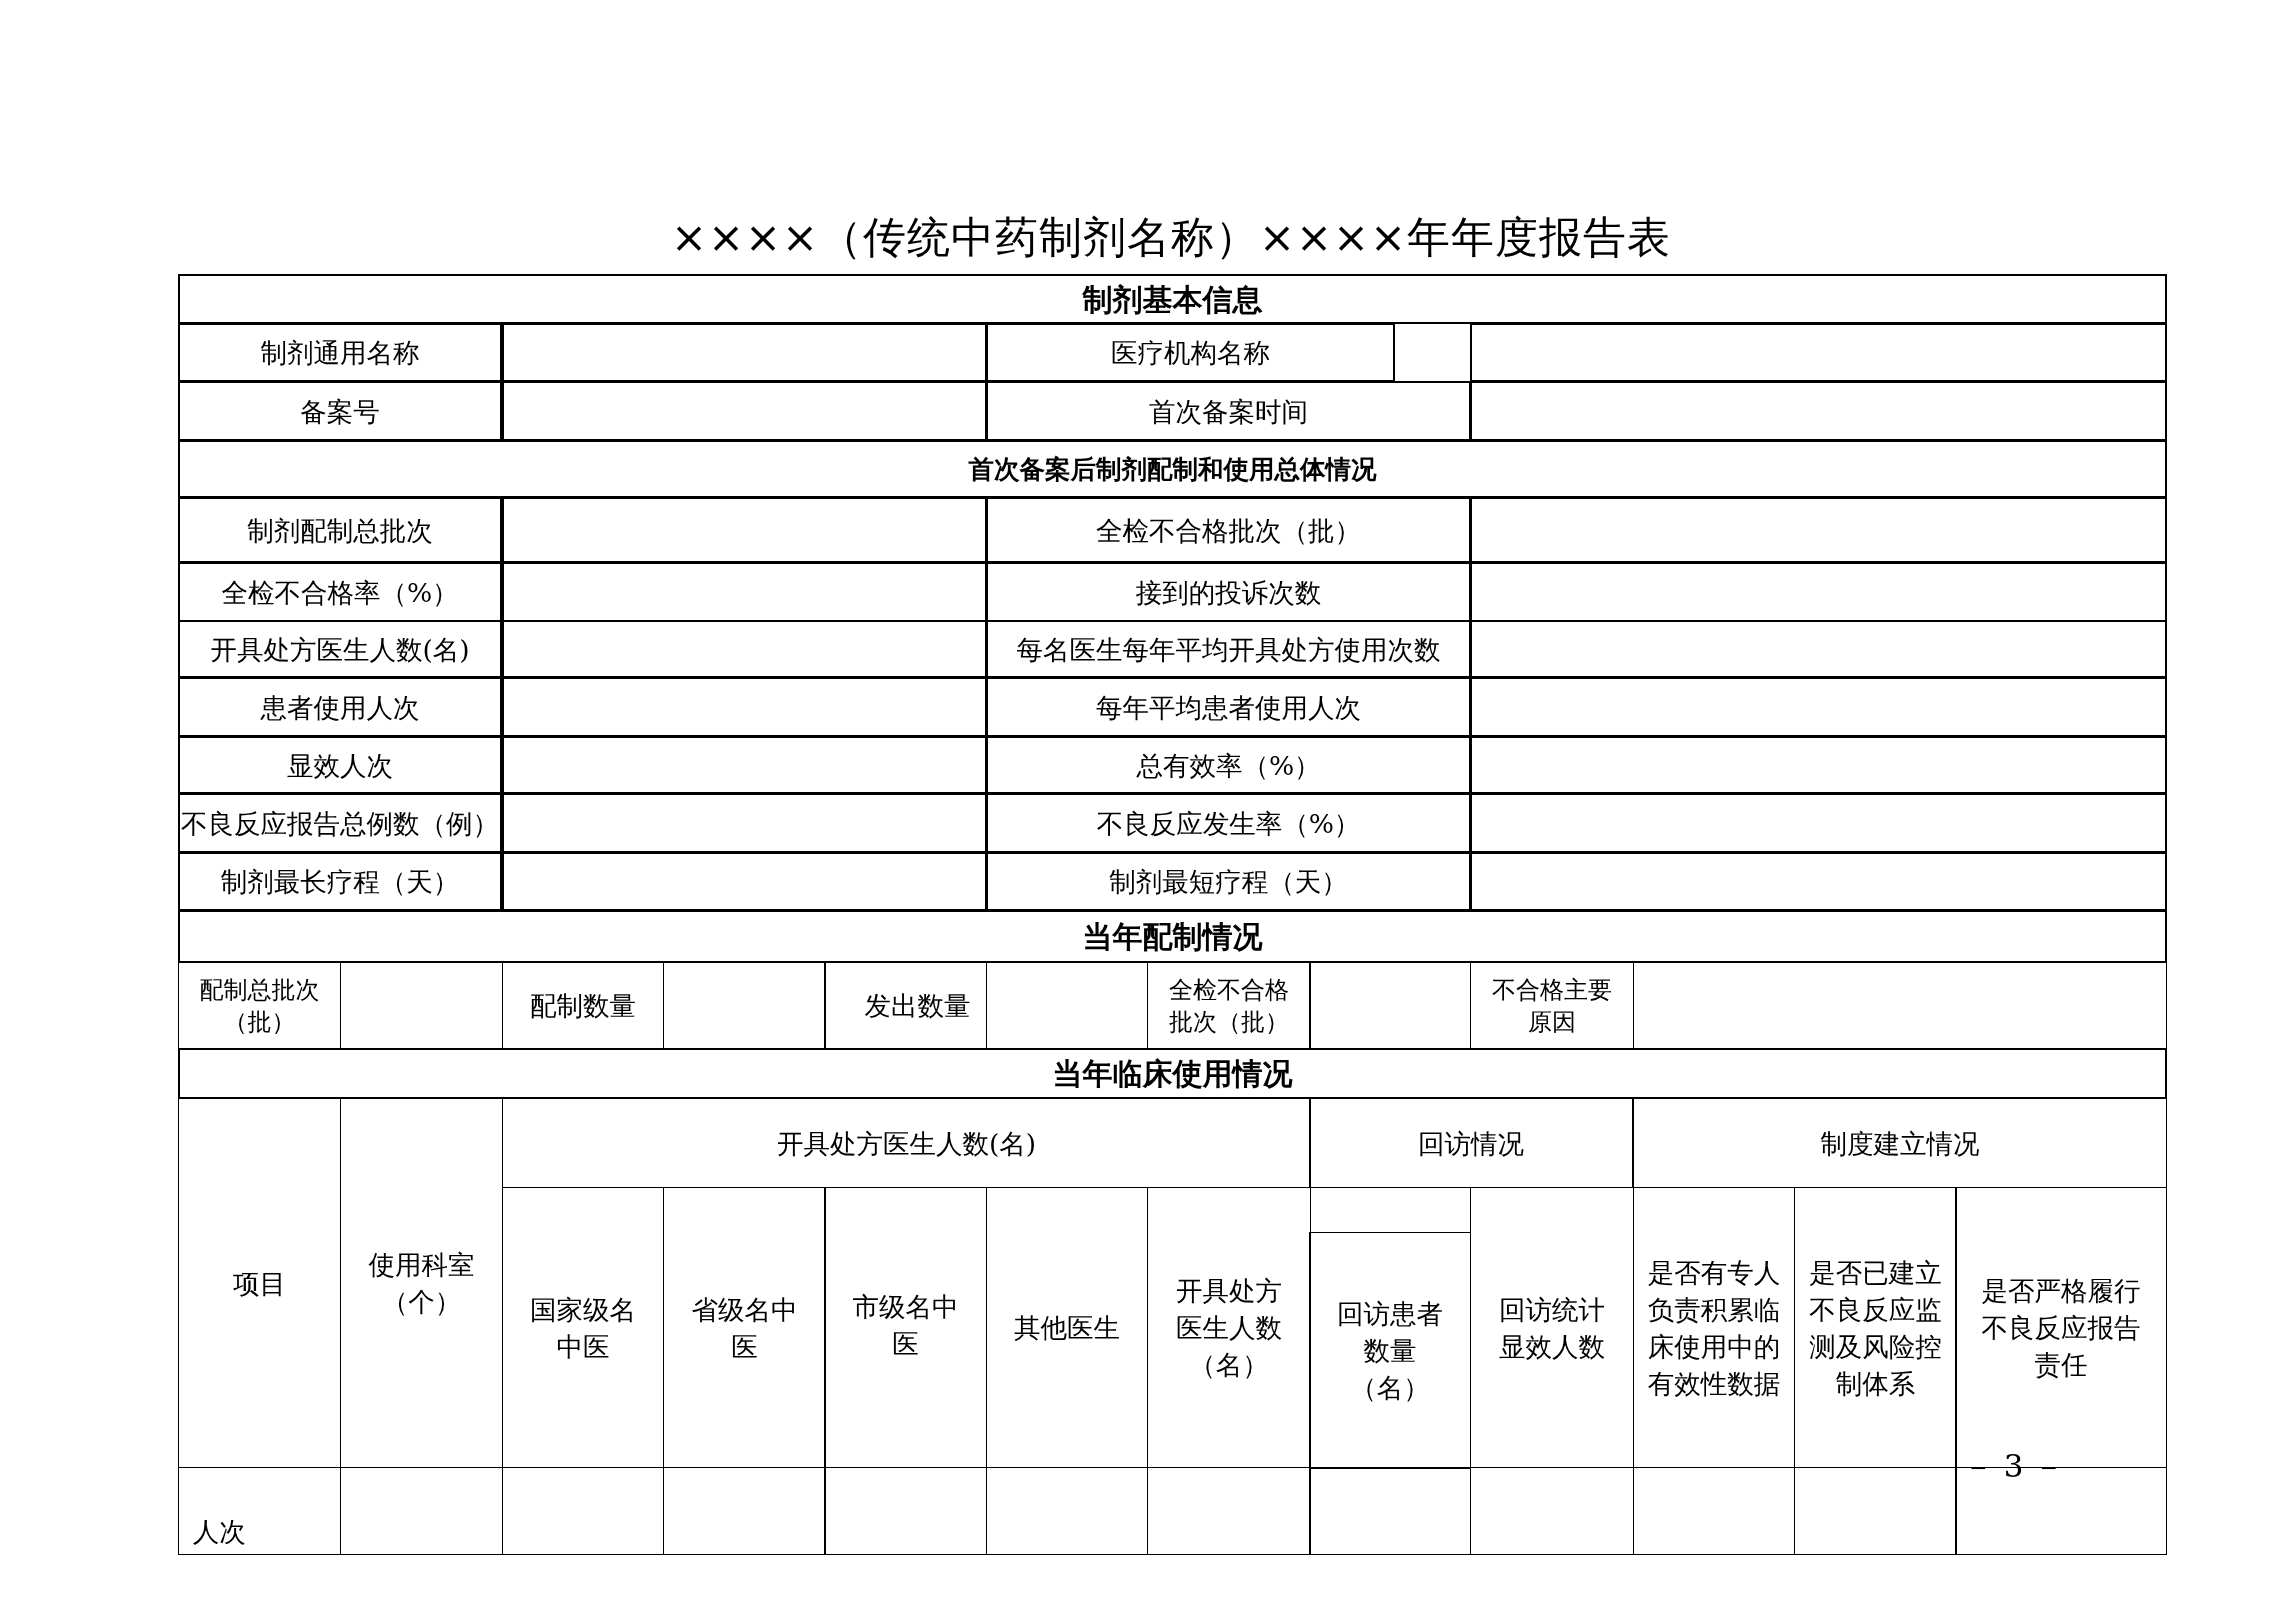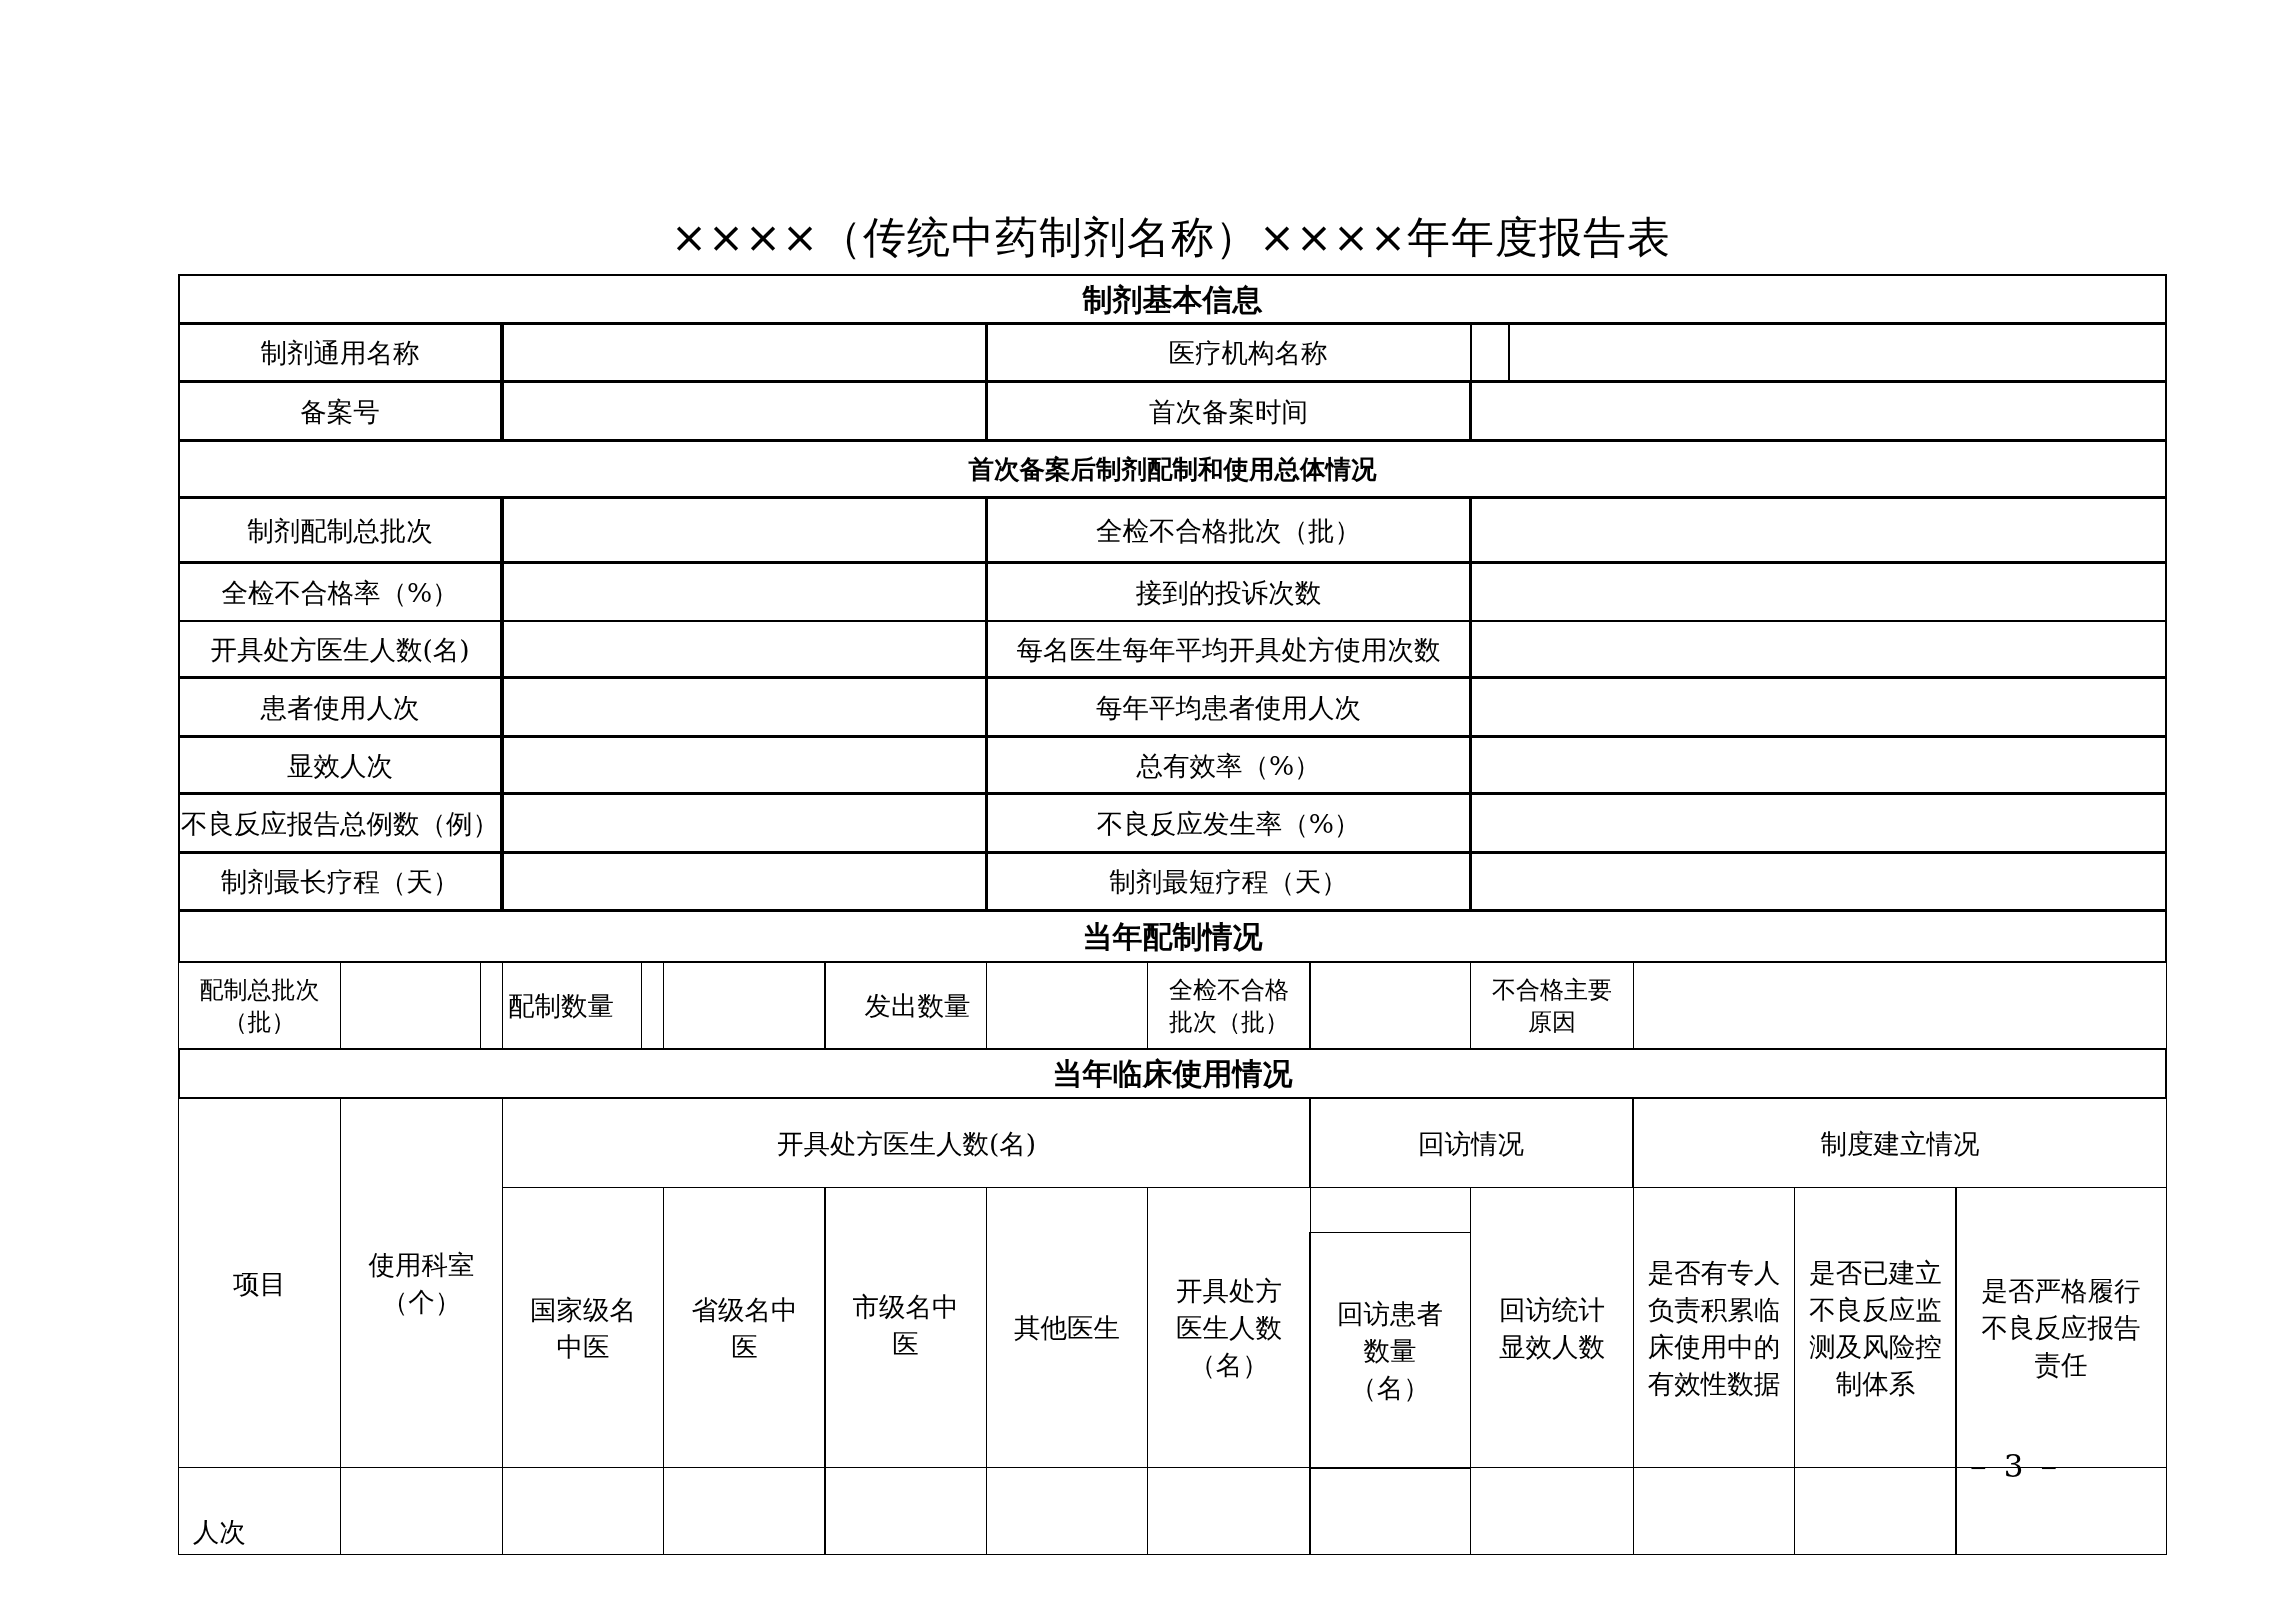--- a/index.html
+++ b/index.html
@@ -26,21 +26,21 @@
 <div class="title">××××（传统中药制剂名称）××××年年度报告表</div>
 
 <div class="cell sec" style="left:179px;top:275px;width:1989px;height:50px;">
     <span>制剂基本信息</span>
   </div>
 
 <div class="cell" style="left:179px;top:324px;width:324px;height:59px;">
     <span>制剂通用名称</span>
   </div>
 <div class="cell" style="left:503px;top:324px;width:485px;height:59px;"></div>
-<div class="cell" style="left:987px;top:324px;width:524px;height:59px;text-align:center;">
+<div class="cell" style="left:987px;top:324px;width:409px;height:59px;text-align:center;">
     <span>医疗机构名称</span>
   </div>
 <div class="cell" style="left:1471px;top:324px;width:697px;height:59px;"></div>
 
 <div class="cell" style="left:179px;top:382px;width:324px;height:60px;align-items:center;">
     <span>备案号</span>
   </div>
 <div class="cell" style="left:503px;top:382px;width:485px;height:60px;"></div>
 <div class="cell" style="left:987px;top:382px;width:485px;height:60px;">
     <span>首次备案时间</span>
@@ -115,21 +115,21 @@
 <div class="cell" style="left:1471px;top:853px;width:697px;height:59px;"></div>
 
 <div class="cell sec" style="left:179px;top:911px;width:1989px;height:53px;">
     <span>当年配制情况</span>
   </div>
 
 <div class="cell thin small wrap" style="left:179px;top:963px;width:163px;height:87px;">
     <span>配制总批次（批）</span>
   </div>
 <div class="cell thin" style="left:341px;top:963px;width:163px;height:87px;"></div>
-<div class="cell thin" style="left:481px;top:963px;width:162px;height:87px;">
+<div class="cell thin" style="left:503px;top:963px;width:162px;height:87px;">
     <span>配制数量</span>
   </div>
 <div class="cell thin" style="left:664px;top:963px;width:163px;height:87px;"></div>
 <div class="cell thin" style="left:825px;top:963px;width:163px;height:87px;padding-left:24px;">
     <span>发出数量</span>
   </div>
 <div class="cell thin" style="left:987px;top:963px;width:162px;height:87px;"></div>
 <div class="cell thin small wrap" style="left:1148px;top:963px;width:164px;height:87px;">
     <span>全检不合格批次（批）</span>
   </div>

